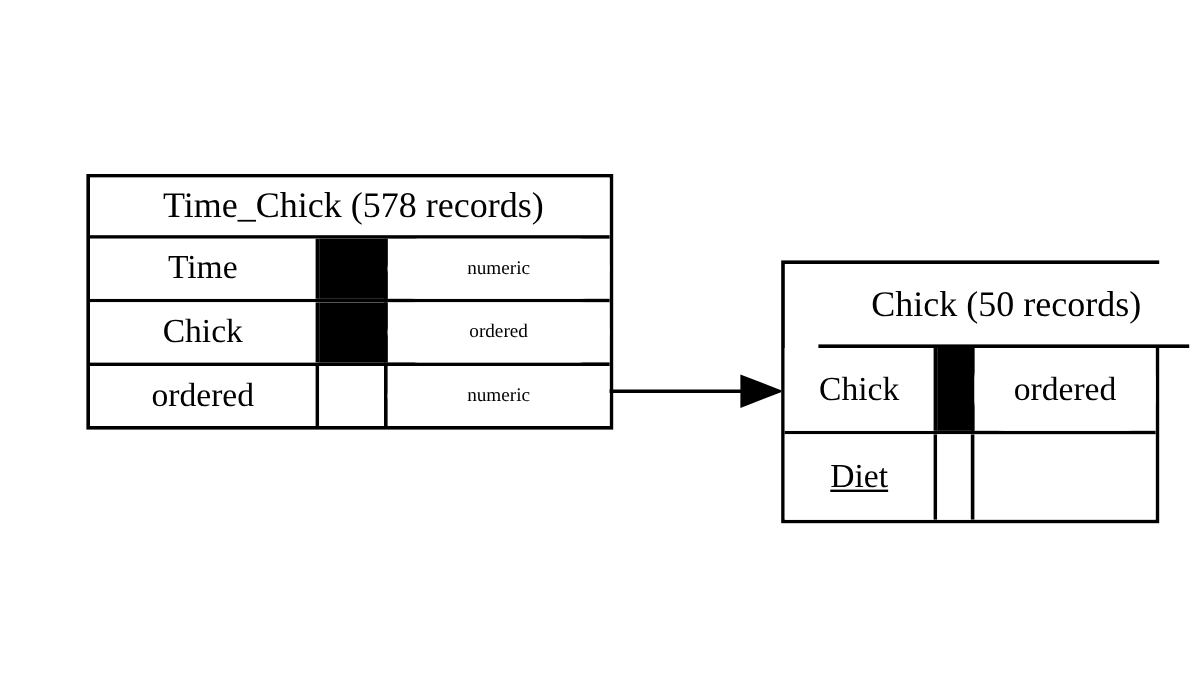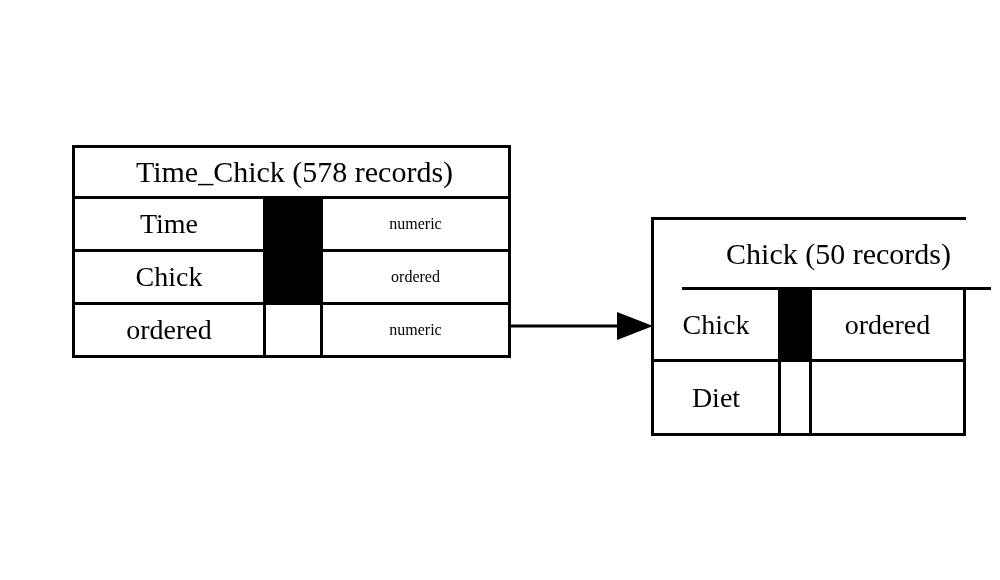--- a/index.html
+++ b/index.html
@@ -106,21 +106,21 @@
   #table-right .table-title {
     height: 70px;
     font-size: 30px;
     padding-left: 4px;
     margin-left: 28px;
   }
   #table-right .field-row {
     height: 72px;
     font-size: 28px;
   }
-  #table-right .field-row.last { height: 71px; }
+  #table-right .field-row.last { height: 71px; text-decoration: underline; }
   #table-right .cell-name { width: 127px; font-size: 28px; }
   #table-right .cell-key  { width: 31px; }
 
   
   #relationship-arrow {
     position: absolute;
     left: 505px;
     top: 306px;
     width: 152px;
     height: 40px;

